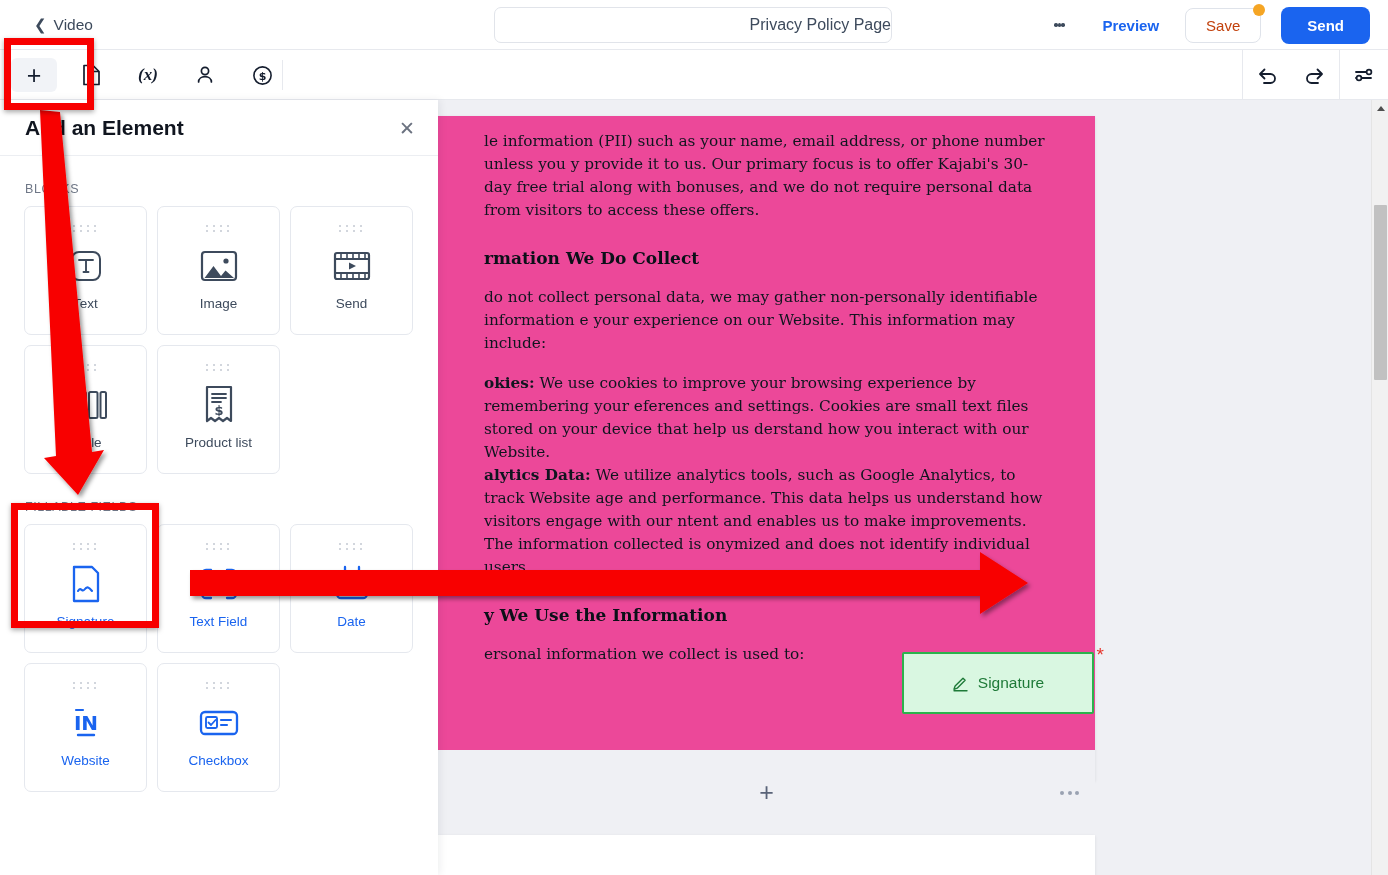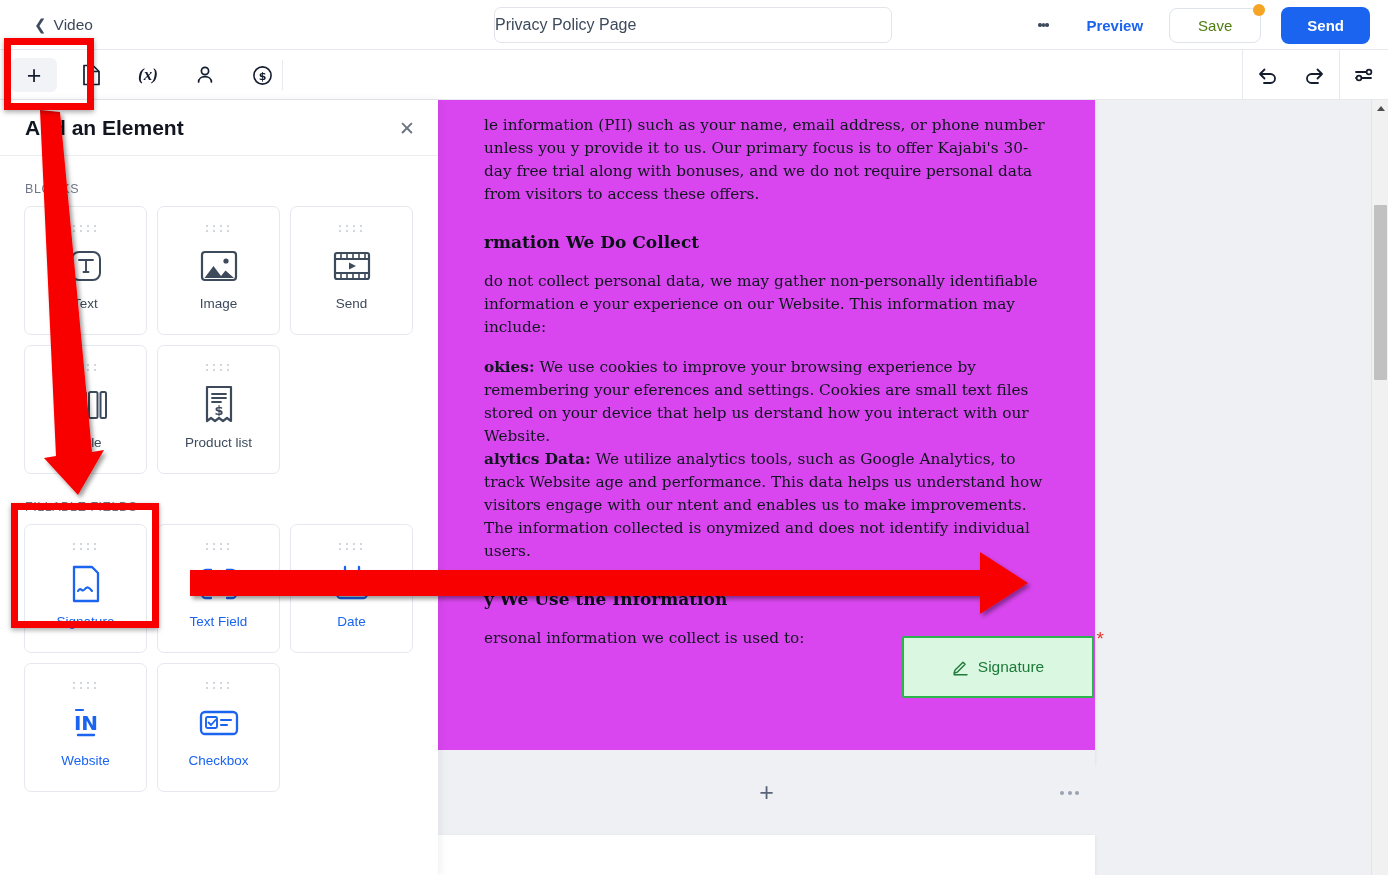--- a/index.html
+++ b/index.html
@@ -18,30 +18,30 @@
     border-bottom:1px solid #e7e9ee; z-index:5;
   }
   .back-btn {
     display:flex; align-items:center; gap:7px;
     margin-left:34px; color:#3d4a5c; font-size:15.5px; cursor:pointer;
   }
   .back-chev { font-size:15px; color:#3d4a5c; line-height:1; }
   .title-pill {
     position:absolute; left:494px; top:7px; width:398px; height:36px;
     border:1px solid #e1e4ea; border-radius:7px; background:#fff;
-    display:flex; align-items:center; justify-content:flex-start;
+    display:flex; align-items:center; justify-content:flex-end;
     color:#3d4a5c; font-size:16px; cursor:text;
   }
   .top-right { position:absolute; right:18px; top:0; height:50px; display:flex; align-items:center; gap:8px; }
   .kebab { width:34px; height:34px; display:flex; align-items:center; justify-content:center; cursor:pointer; }
   .kebab i { display:block; width:3.5px; height:3.5px; border-radius:50%; background:#3d4a5c; margin:1.6px 0; }
   .preview-btn { color:#1a64ef; font-size:15px; font-weight:600; padding:0 18px; cursor:pointer; }
   .save-btn {
     position:relative; border:1px solid #dfe3ea; border-radius:8px; background:#fff;
-    color:#4d7c0f; font-size:15px; padding:8px 28px; cursor:pointer; margin-right:12px;
+    color:#c2410c; font-size:15px; padding:8px 20px; cursor:pointer; margin-right:12px;
   }
   .save-dot { position:absolute; right:-5px; top:-5px; width:12px; height:12px; border-radius:50%; background:#f5a524; }
   .send-btn {
     background:#1a64ef; color:#fff; border:none; border-radius:8px;
     font-size:15px; font-weight:700; padding:10px 26px; cursor:pointer;
     font-family:"Liberation Sans", sans-serif;
   }
 
   
   .toolbar {
@@ -61,21 +61,21 @@
   .tb-right { position:absolute; right:0; top:0; height:49px; display:flex; align-items:center; }
   .tb-rbtn { width:48px; height:49px; display:flex; align-items:center; justify-content:center; cursor:pointer; }
   .tb-vsep { width:1px; height:49px; background:#e7e9ee; }
 
   
   .canvas {
     position:absolute; left:0; top:100px; width:1371px; height:775px;
     background:#eff0f4; overflow:hidden;
   }
   .doc-page {
-    position:absolute; left:438px; top:0px; width:657px; background:#d946ef;
+    position:absolute; left:438px; top:16px; width:657px; background:#ec4899;
     box-shadow:0 1px 3px rgba(18,25,40,.10);
   }
   .doc-inner { padding: 14px 48px 26px 46px; }
   .doc-p {
     font-family:"DejaVu Serif", serif;
     font-size:15.3px; line-height:23px; color:#10151f; margin-bottom:17px;
   }
   .doc-h2 {
     font-family:"DejaVu Serif", serif;
     font-size:17px; font-weight:bold; color:#0b1018; margin:26px 0 18px 0;

